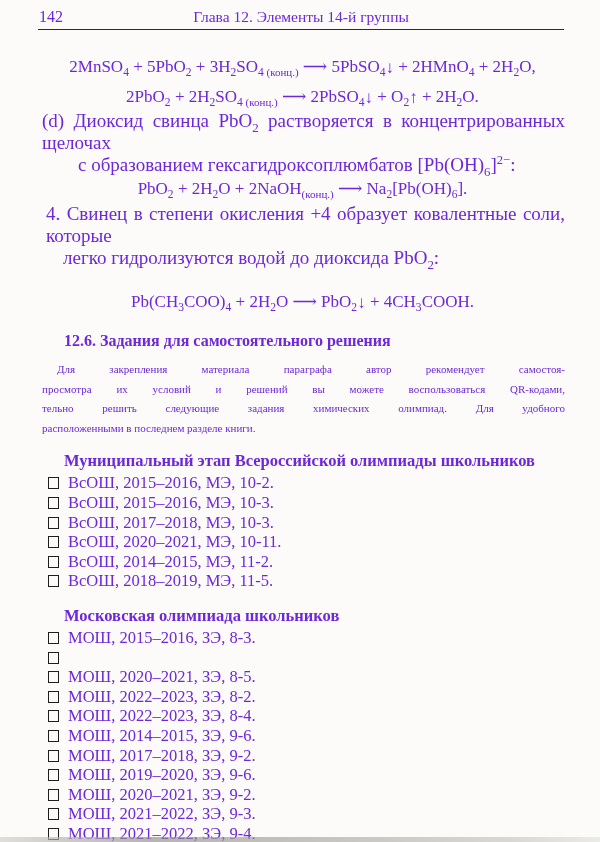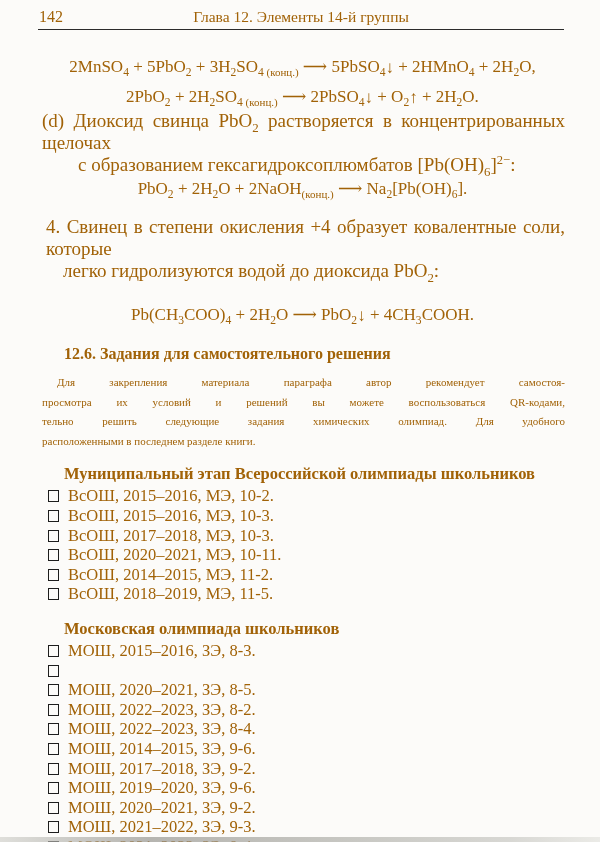--- a/index.html
+++ b/index.html
@@ -1,20 +1,20 @@
 <!DOCTYPE html>
 <html lang="ru"><head>
 <meta charset="utf-8">
 <style>
   html, body { margin:0; padding:0; background:#ffffff; }
   .page {
     position:relative;
     width:600px; height:842px;
     background:#fcfbf9;
-    color:#a16207;
+    color:#6d28d9;
     font-family:"Liberation Serif","DejaVu Serif",serif;
     overflow:hidden;
   }
   
   .hdr {
     position:relative;
     margin:0 36px 0 38px;
     padding:7px 0 3px 0;
     border-bottom:1.5px solid #2b2b2b;
     font-size:15.5px;
@@ -38,21 +38,21 @@
   sub { font-size:68%; line-height:0; }
   sup { font-size:66%; line-height:0; }
   .kc  { font-size:11px; }
   .ar  { position:relative; top:1px; }
 
   
   .hang { font-size:19px; line-height:22px; margin-right:35px; }
   .hang .rline:not(:last-child) { text-align:justify; text-align-last:justify; }
   .item-d { margin-left:42px; margin-top:2px; }
   .item-d .rline + .rline { margin-left:36px; }
-  .item-4 { margin-left:46px; margin-top:16px; }
+  .item-4 { margin-left:46px; margin-top:3px; }
   .item-4 .rline + .rline { margin-left:17px; }
 
   
   .sec {
     font-size:16px; font-weight:bold;
     margin:16px 35px 0 64px;
     line-height:23px;
   }
 
   

